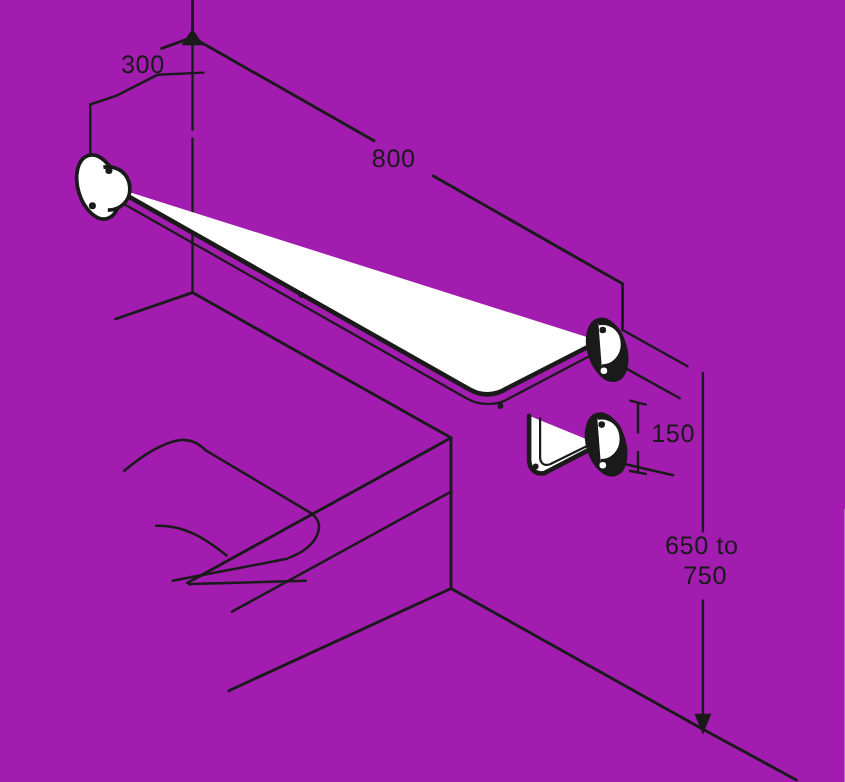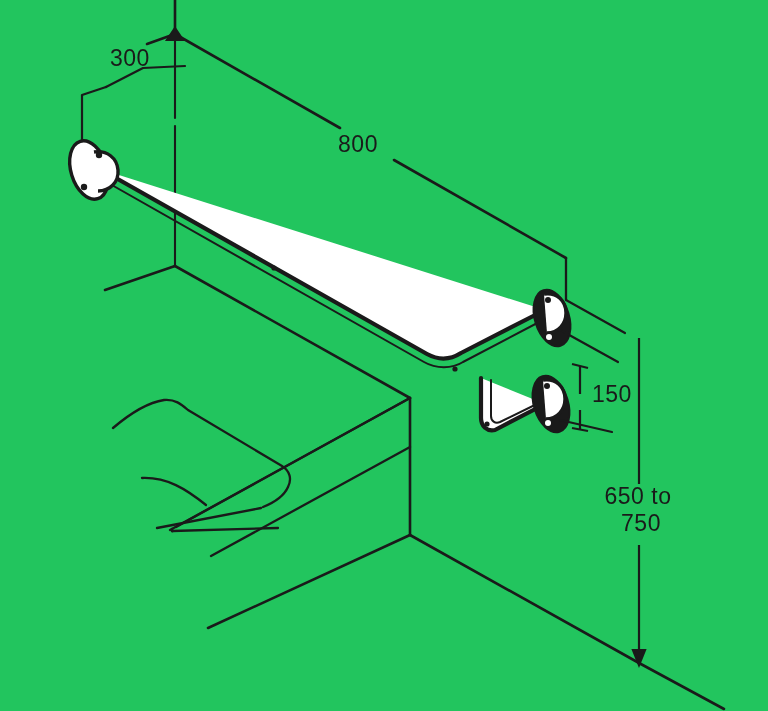--- a/index.html
+++ b/index.html
@@ -7,21 +7,21 @@
     padding: 0;
     background: #ffffff;
   }
   body {
     font-family: "Liberation Sans", sans-serif;
   }
   #drawing-root {
     position: relative;
     width: 768px;
     height: 711px;
-    background: #22c55e;
+    background: #a21caf;
     overflow: hidden;
   }
   svg#technical-drawing {
     display: block;
     width: 768px;
     height: 711px;
   }
   .dim-text {
     font-family: "Liberation Sans", sans-serif;
     font-size: 23px;

